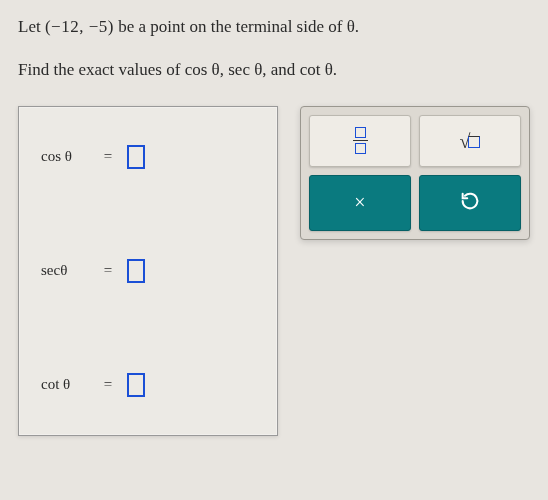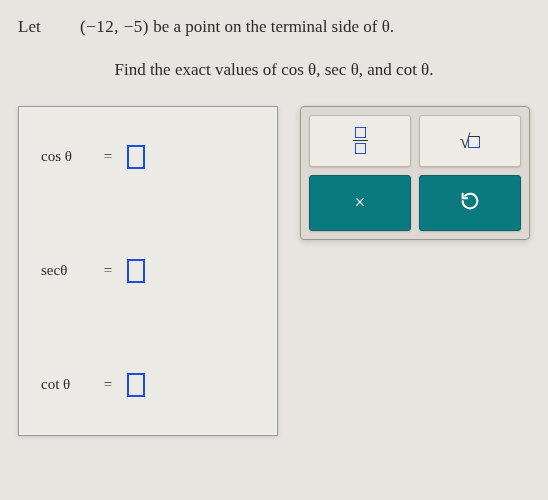--- a/index.html
+++ b/index.html
@@ -11,26 +11,25 @@
       color: #2a2a2a;
       padding: 14px 18px;
       position: relative;
       overflow: hidden;
     }
     .problem-text {
       font-size: 17px;
       line-height: 1.5;
       margin-bottom: 20px;
     }
-    .point { letter-spacing: 0.5px; margin-left: 35px; }
+    .point { letter-spacing: 0.5px; }
     .theta { font-family: 'Times New Roman', serif; }
     .sub-text {
       font-size: 17px;
       margin-bottom: 26px;
-      text-align: center;
     }
     .content-row {
       display: flex;
       gap: 22px;
       align-items: flex-start;
     }
     .answer-box {
       width: 260px;
       height: 330px;
       background: #eceae5;

